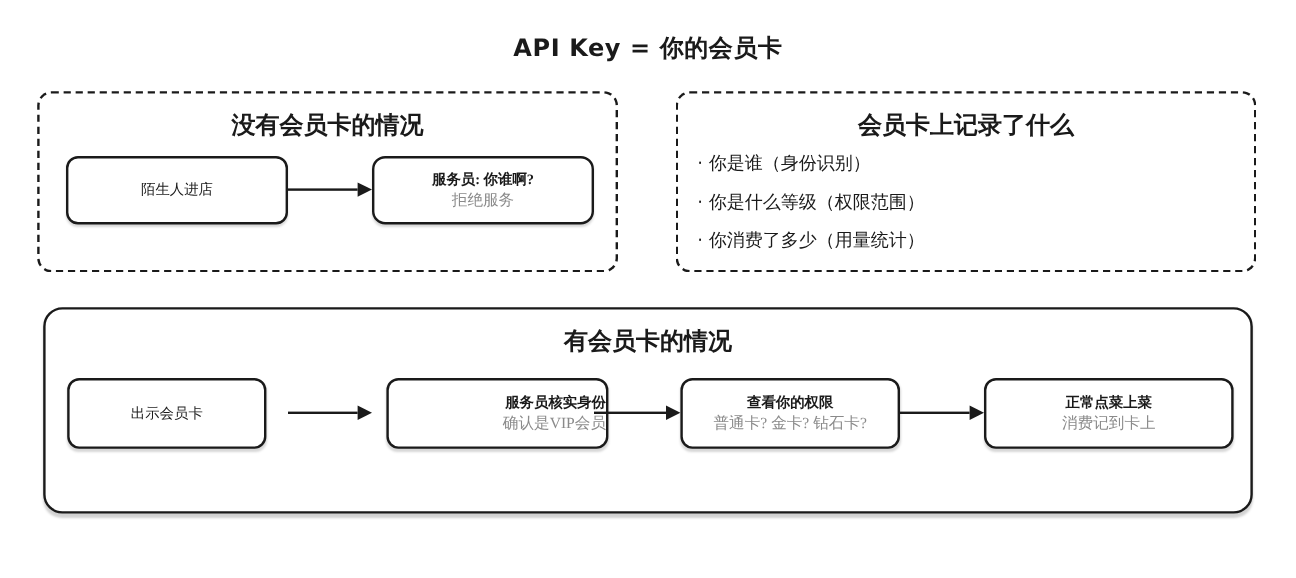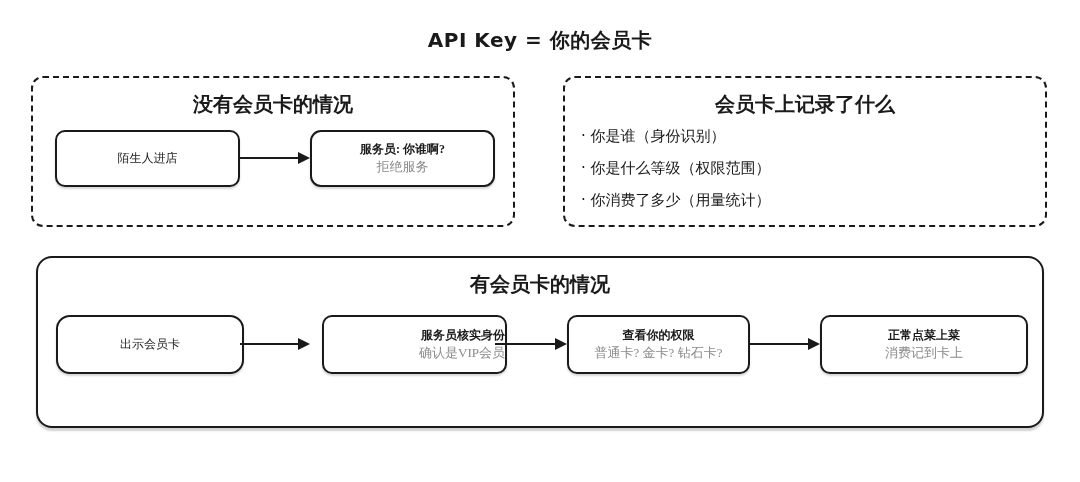--- a/index.html
+++ b/index.html
@@ -143,21 +143,21 @@
     <div class="records-list">
       <div class="records-item">· 你是谁（身份识别）</div>
       <div class="records-item">· 你是什么等级（权限范围）</div>
       <div class="records-item">· 你消费了多少（用量统计）</div>
     </div>
   </div>
 
   <div class="section solid-section" id="sec-with-card">
     <div class="section-title">有会员卡的情况</div>
 
-    <div class="node" style="left:18px; top:57px; width:188px; height:59px;border-radius:14px;">
+    <div class="node" style="left:18px; top:57px; width:166px; height:59px;">
       <div class="node-label">出示会员卡</div>
     </div>
 
     <div class="arrow" style="left:202px; top:85px; width:58px;"></div>
 
     <div class="node has-sub" style="left:284px; top:57px; width:185px; height:59px;align-items:flex-end;">
       <div class="node-label">服务员核实身份</div>
       <div class="node-sub">确认是VIP会员</div>
     </div>
 

